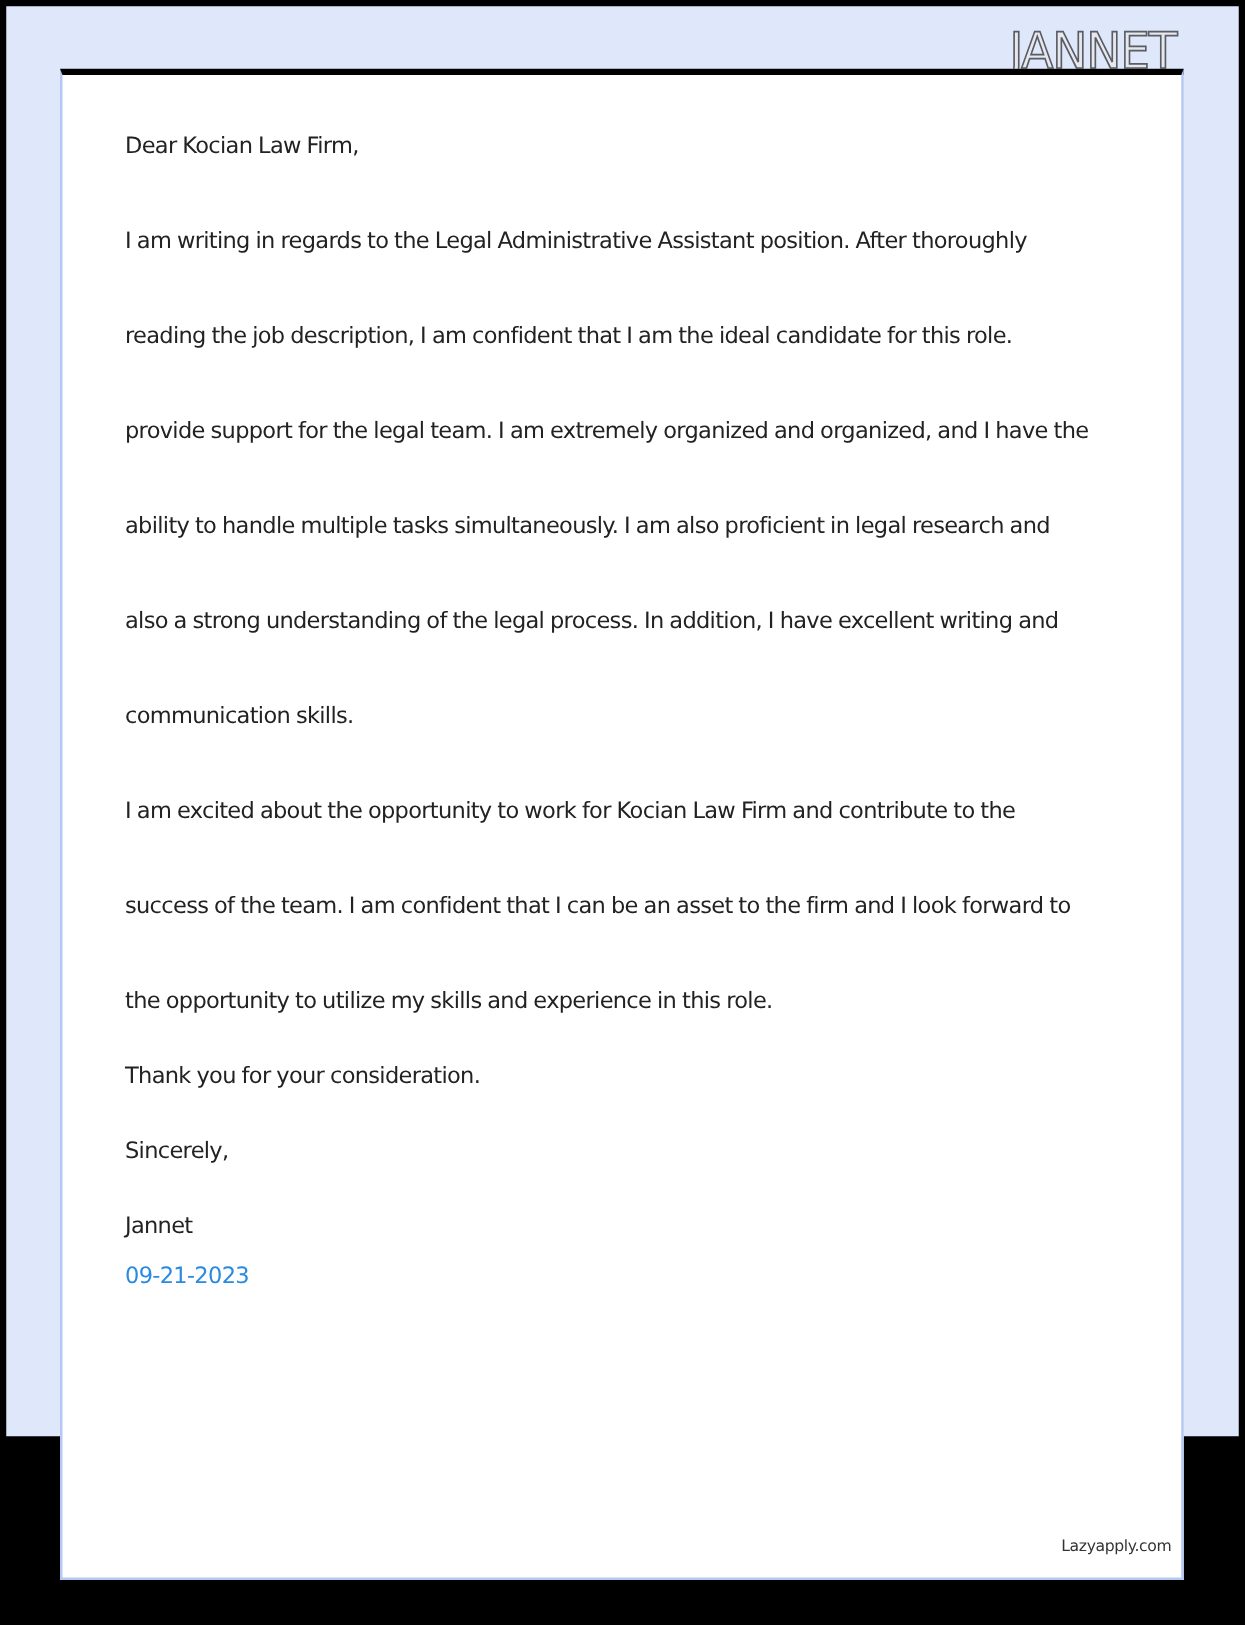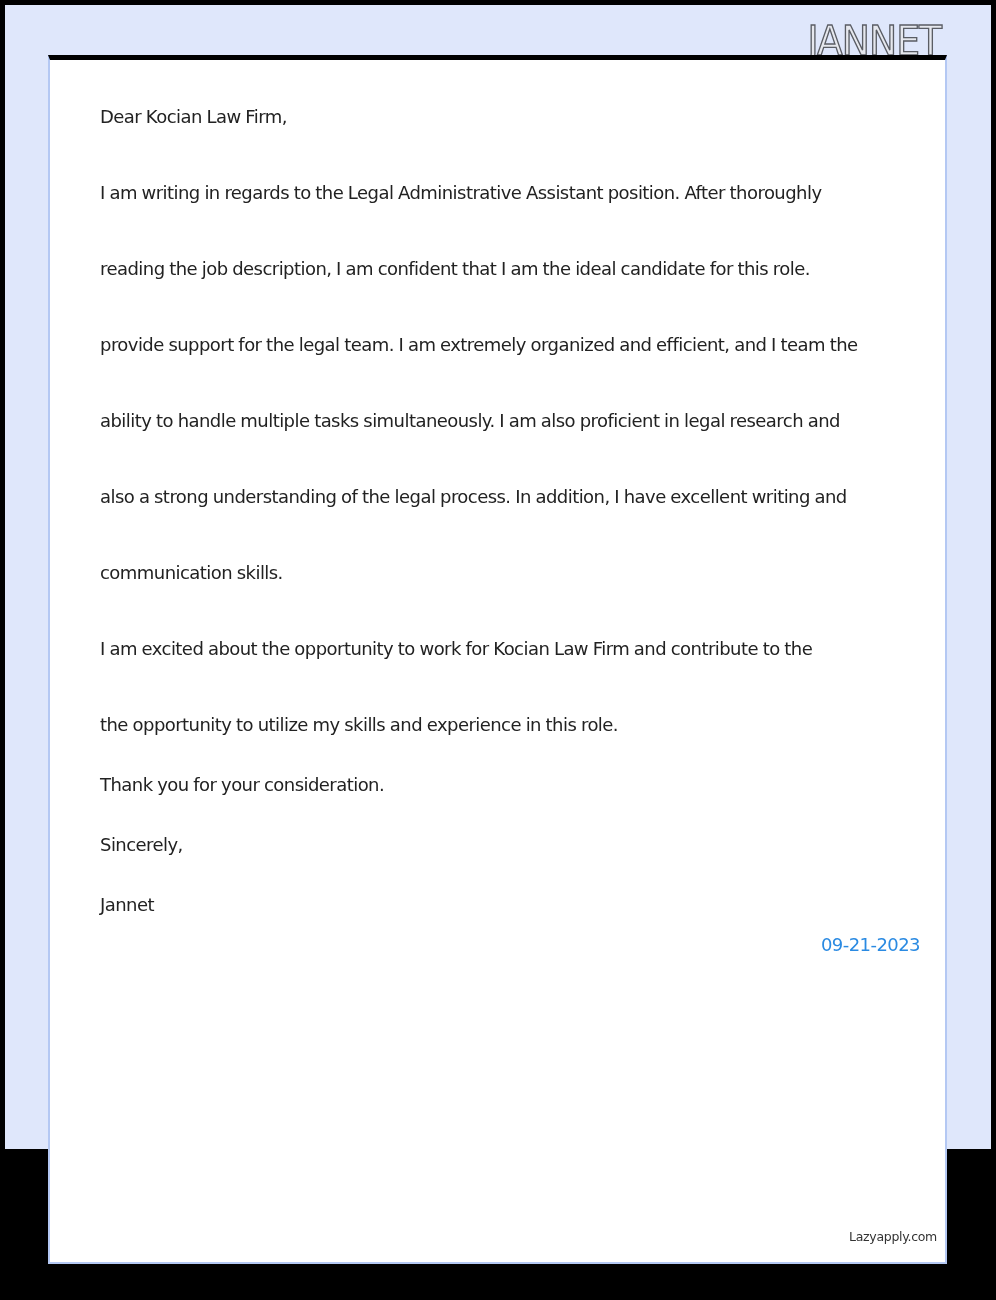--- a/index.html
+++ b/index.html
@@ -38,21 +38,21 @@
       width: 820px;
       color: #222;
       font-size: 18px;
       line-height: 30px;
       letter-spacing: -0.55px;
       word-spacing: -0.5px;
     }
     .letter p { margin: 0 0 30px 0; white-space: nowrap; }
     .letter p.tight { margin-bottom: 10px; }
     .line { display: block; margin-top: 46px; }
-    .date { color: #2a8ae2; text-align: right; }
+    .date { color: #2a8ae2; }
     .footer {
       position: absolute; right: 8px; bottom: 18px;
       font-size: 12.5px; color: #333;
       letter-spacing: -0.3px;
     }
   </style>
 </head>
 <body>
 
 <div class="frame">
@@ -61,28 +61,29 @@
   <div class="card">
     <div class="letter">
       <p>Dear Kocian Law Firm,</p>
 
       <p>
         <span class="line">I am writing in regards to the Legal Administrative Assistant position. After thoroughly</span>
         <span class="line">reading the job description, I am confident that I am the ideal candidate for this role.</span>
       </p>
 
       <p>
-        <span class="line">provide support for the legal team. I am extremely organized and efficient, and I team the</span>
+        <span class="line">provide support for the legal team. I am extremely organized and organized, and I have the</span>
         <span class="line">ability to handle multiple tasks simultaneously. I am also proficient in legal research and</span>
         <span class="line">also a strong understanding of the legal process. In addition, I have excellent writing and</span>
         <span class="line">communication skills.</span>
       </p>
 
       <p>
         <span class="line">I am excited about the opportunity to work for Kocian Law Firm and contribute to the</span>
+        <span class="line">success of the team. I am confident that I can be an asset to the firm and I look forward to</span>
         <span class="line">the opportunity to utilize my skills and experience in this role.</span>
       </p>
 
       <p>Thank you for your consideration.</p>
       <p>Sincerely,</p>
       <p class="tight">Jannet</p>
       <p class="date">09-21-2023</p>
     </div>
 
     <div class="footer">Lazyapply.com</div>

